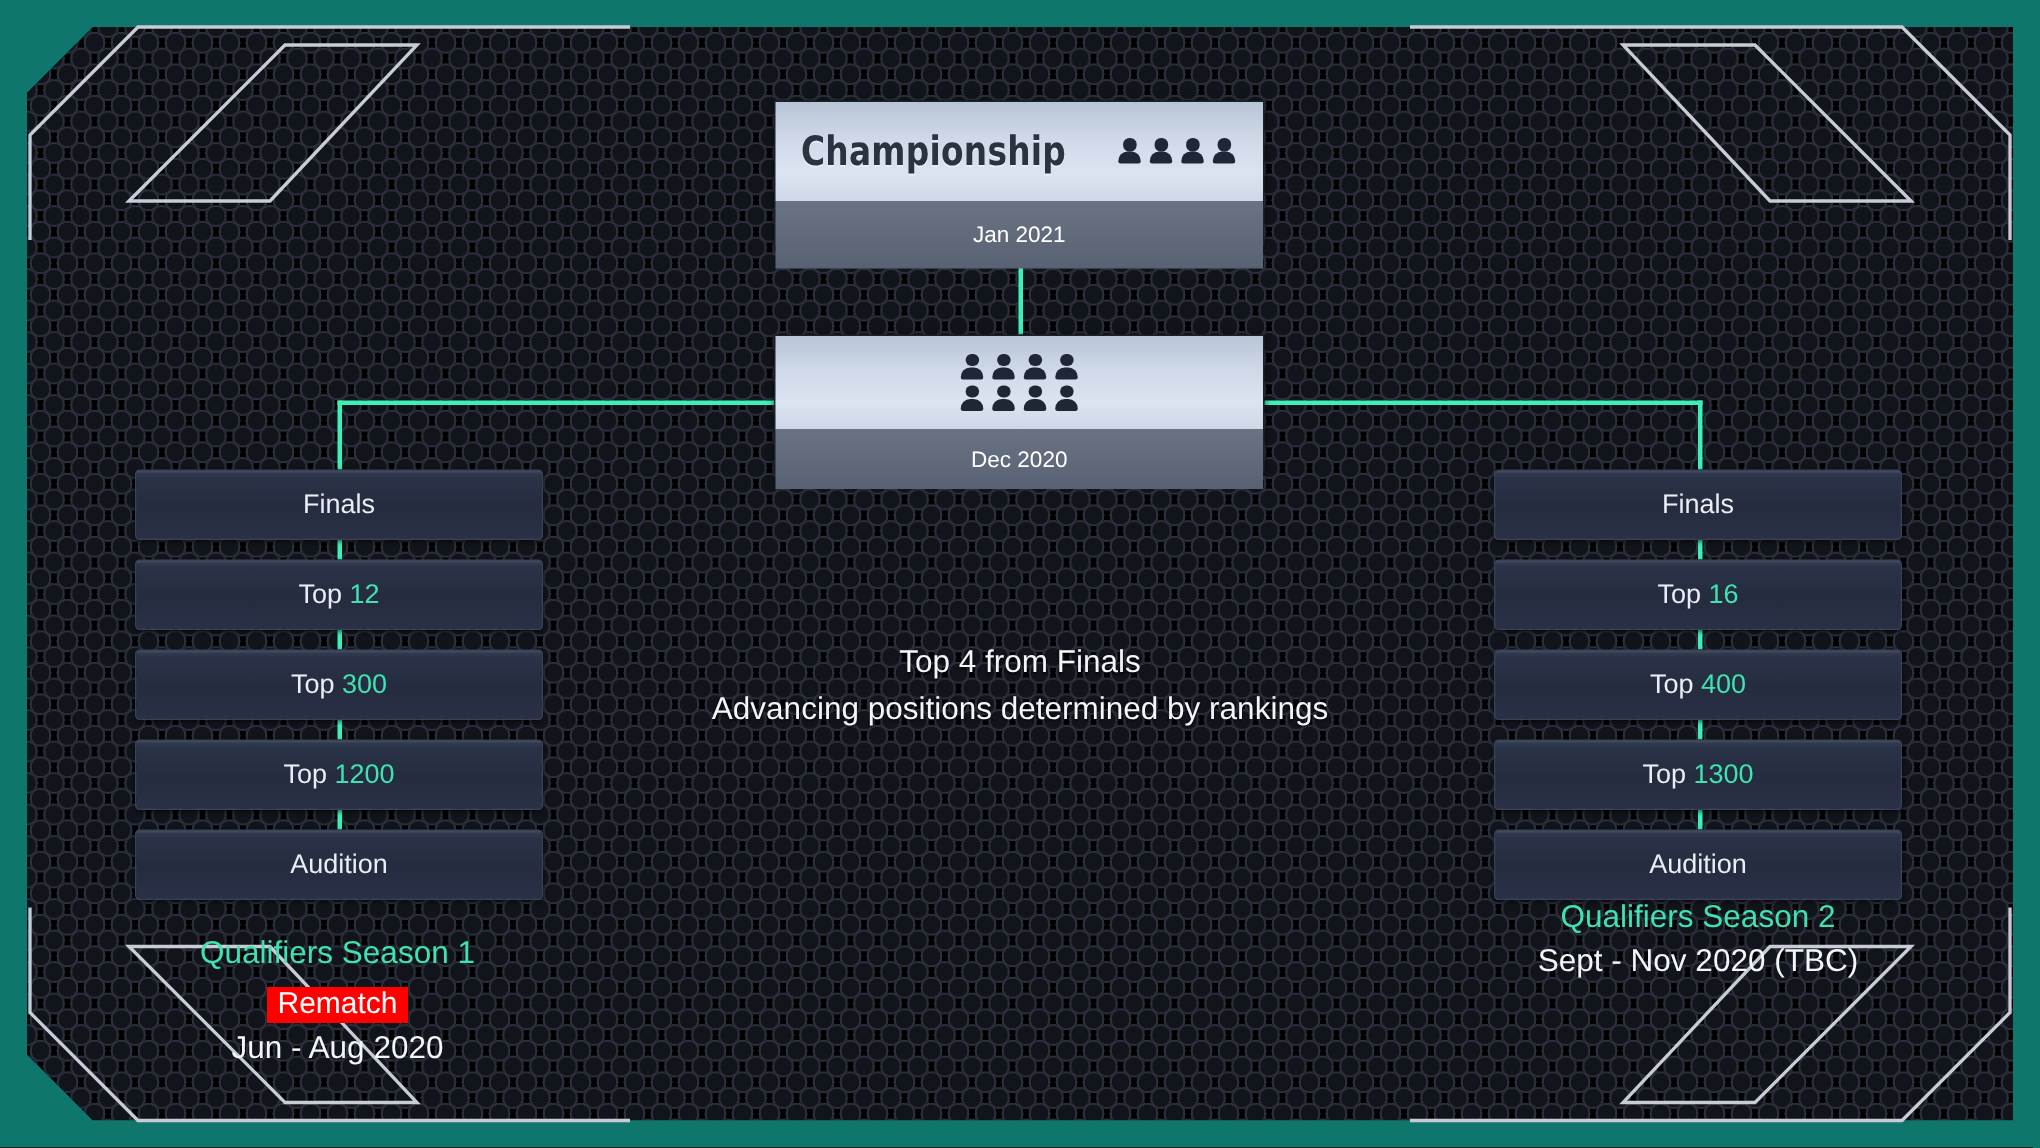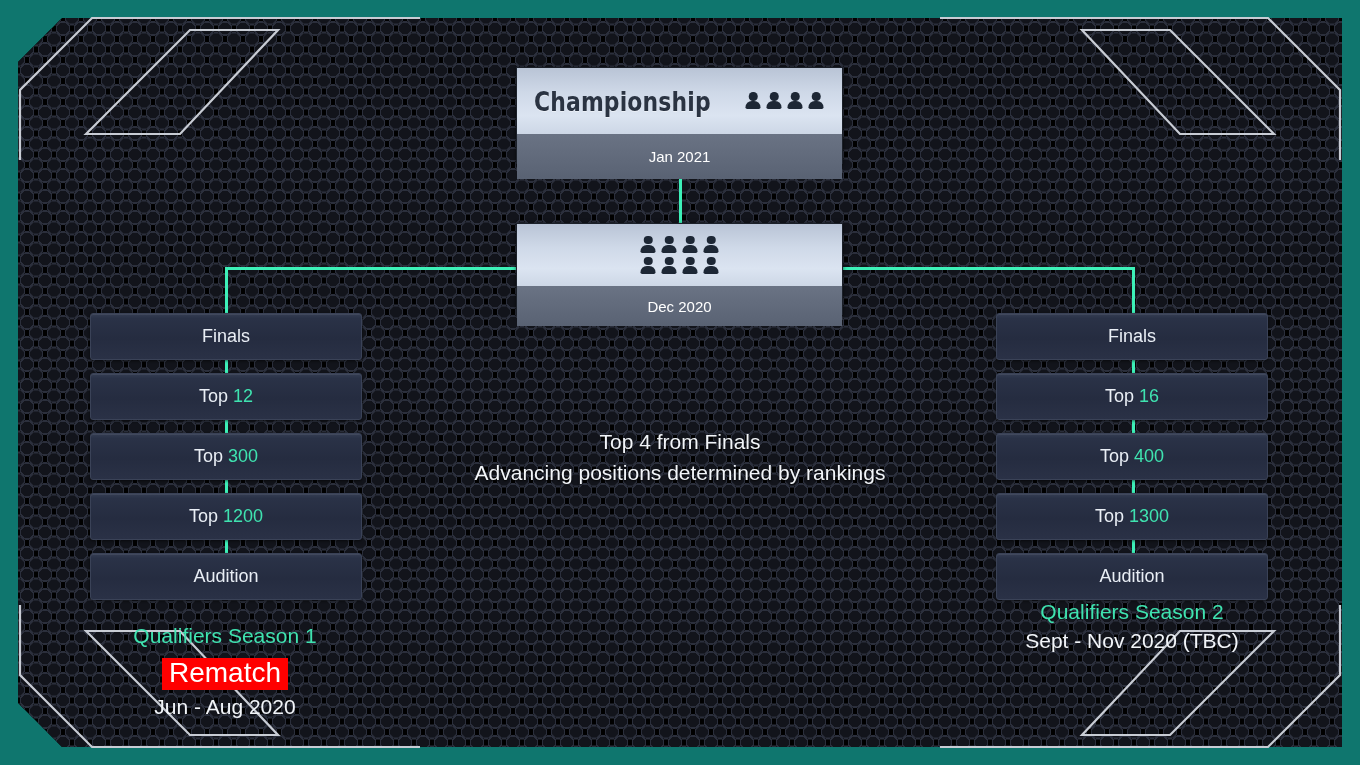--- a/index.html
+++ b/index.html
@@ -115,21 +115,21 @@
   .caption{ position:absolute; text-align:center; width:420px; }
   .caption .line1{
     font-family:"Liberation Sans", sans-serif;
     font-size:21px;
     white-space:nowrap;
     display:flex; align-items:center; justify-content:center; gap:10px;flex-direction:column;
   }
   .caption .season{ color:#3fe3b0; }
   .caption .badge{
     background:#ff0000; color:#ffffff;
-    font-size:28px;
+    font-size:20px;
     padding:1px 7px 3px 7px;
     line-height:1;
     display:inline-block;
   }
   .caption .line2{
     margin-top:5px;
     color:#f2f5f9;
     font-family:"Liberation Sans", sans-serif;
     font-size:21px;
     white-space:nowrap;

